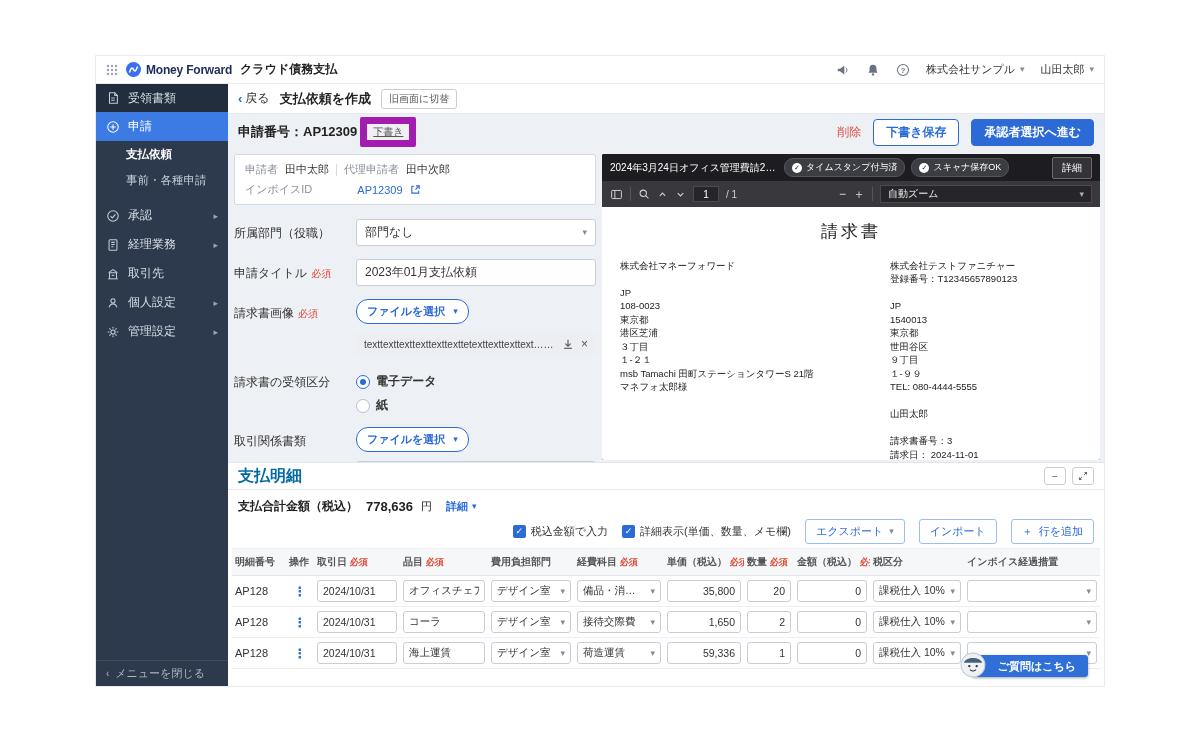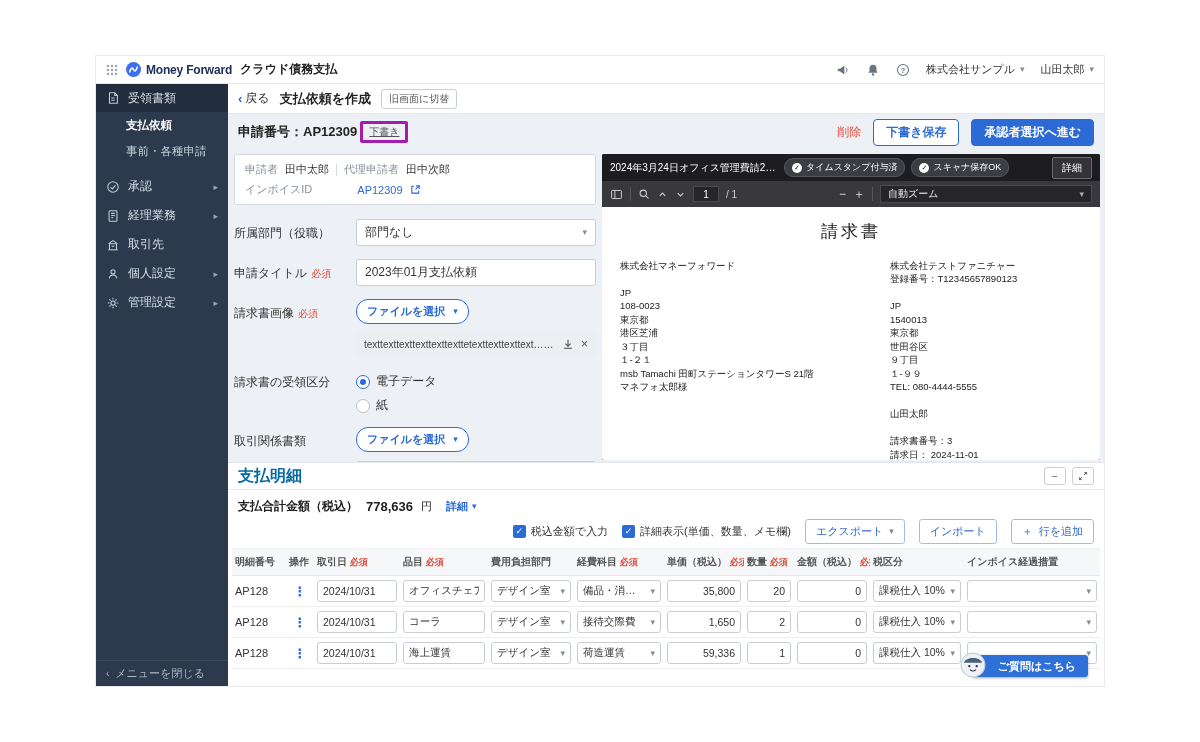--- a/index.html
+++ b/index.html
@@ -38,21 +38,21 @@
   
   .page-toolbar { position:absolute; top:0; left:0; right:0; height:30px; background:#fff; border-bottom:1px solid #e6e9ed; display:flex; align-items:center; gap:10px; padding:0 10px; }
   .back-link { display:flex; align-items:center; gap:3px; font-size:12px; color:#333; cursor:pointer; }
   .back-link .lt { color:#2c6bd6; font-size:13px; font-weight:bold; }
   .page-title { font-size:13px; font-weight:bold; color:#222; }
   .btn-ghost { font-size:10px; color:#555; border:1px solid #c9ced6; background:#fff; border-radius:3px; padding:2px 7px; cursor:pointer; }
 
   
   .request-bar { position:absolute; top:34px; left:10px; right:10px; height:28px; display:flex; align-items:center; gap:3px; }
   .req-no { font-size:13px; font-weight:bold; color:#222; }
-  .badge-draft { font-size:10px; color:#555; border:3px solid #a21caf; background:#eef0f3; border-radius:2px; padding:1px 6px;text-decoration:underline; }
+  .badge-draft { font-size:10px; color:#555; border:7px solid #a21caf; background:#eef0f3; border-radius:2px; padding:1px 6px;text-decoration:underline; }
   .req-actions { margin-left:auto; display:flex; align-items:center; gap:12px; }
   .link-danger { color:#dd4a3c; font-size:12px; cursor:pointer; }
   .btn-outline { color:#2c6bd6; border:1px solid #2c6bd6; background:#fff; border-radius:4px; font-size:12px; padding:4px 12px; font-weight:bold; cursor:pointer; }
   .btn-primary { color:#fff; border:1px solid #2c6bd6; background:#2c6bd6; border-radius:4px; font-size:12px; padding:4px 12px; font-weight:bold; cursor:pointer; }
 
   
   .form-col { position:absolute; left:6px; top:70px; width:362px; }
   .applicant-box { border:1px solid #d5dae1; background:#fff; border-radius:3px; padding:7px 10px; font-size:11px; margin-bottom:14px; }
   .app-row { display:flex; align-items:center; gap:7px; }
   .app-row + .app-row { margin-top:5px; }
@@ -64,21 +64,21 @@
   .form-label { width:122px; font-size:12px; color:#333; padding-top:6px; display:flex; gap:4px; align-items:flex-start; flex-shrink:0; }
   .req-mark { color:#e0442f; font-size:10px; padding-top:2px; }
   .form-control { flex:1; min-width:0; }
   .select-box { border:1px solid #c9ced6; background:#fff; border-radius:3px; height:27px; display:flex; align-items:center; justify-content:space-between; padding:0 8px; font-size:12px; color:#333; cursor:pointer; }
   .text-input { border:1px solid #c9ced6; background:#fff; border-radius:3px; height:27px; width:100%; padding:0 8px; font-size:12px; color:#333; }
   .btn-file { color:#2c6bd6; border:1px solid #2c6bd6; background:#fff; border-radius:12px; font-size:11px; padding:4px 10px; font-weight:bold; display:inline-flex; gap:8px; align-items:center; cursor:pointer; }
   .btn-file .chev { color:#2c6bd6; }
   .file-chip { margin-top:9px; background:#eceef2; border-radius:3px; display:flex; align-items:center; gap:7px; padding:5px 8px; font-size:10px; color:#444; }
   .file-name { flex:1; white-space:nowrap; overflow:hidden; text-overflow:ellipsis; }
   .xmark { color:#555; font-size:12px; cursor:pointer; line-height:1; }
-  .radio-group { display:flex; flex-direction:column; gap:7px; padding-top:5px; }
+  .radio-group { display:flex; flex-direction:column; gap:7px; padding-top:5px;font-weight:bold; }
   .radio { display:flex; align-items:center; gap:6px; font-size:12px; color:#333; cursor:pointer; }
   .rdot { width:14px; height:14px; border-radius:50%; border:1px solid #b9c0c9; background:#fff; position:relative; flex-shrink:0; }
   .rdot.on { border-color:#2c6bd6; }
   .rdot.on::after { content:""; position:absolute; inset:3px; border-radius:50%; background:#2c6bd6; }
   .doc-box { margin-top:9px; border:1px solid #c9ced6; background:#fff; border-radius:3px; display:flex; align-items:center; gap:7px; padding:5px 8px; font-size:11px; color:#333; }
   .badge-sm { border:1px solid #c4cad2; border-radius:2px; font-size:10px; padding:0 5px; color:#555; background:#f4f6f8; white-space:nowrap; }
 
   
   .pdf-panel { position:absolute; left:374px; top:70px; width:498px; height:306px; background:#2c2c30; overflow:hidden; display:flex; flex-direction:column; border-radius:2px; }
   .pdf-header { height:27px; background:#1d1d21; display:flex; align-items:center; gap:6px; padding:0 8px; color:#fff; flex-shrink:0; }
@@ -192,20 +192,27 @@
   <div class="shell">
 
     <nav class="sidebar">
       <div class="side-item first">
         <svg class="sicon" width="14" height="14" viewBox="0 0 16 16" fill="none" stroke="currentColor" stroke-width="1.2">
             <path d="M4 2h6l3 3v9H4z"></path>
             <path d="M10 2v3h3"></path>
             <path d="M6 8h4M6 10.5h4"></path>
           </svg>
         <span>受領書類</span>
+      </div>
+      <div class="side-item active">
+        <svg class="sicon" width="14" height="14" viewBox="0 0 16 16" fill="none" stroke="currentColor" stroke-width="1.2">
+            <circle cx="8" cy="8" r="6"></circle>
+            <path d="M8 5v6M5 8h6"></path>
+          </svg>
+        <span>申請</span>
       </div>
       <div class="side-item side-sub current">
         <span>支払依頼</span>
       </div>
       <div class="side-item side-sub">
         <span>事前・各種申請</span>
       </div>
       <div class="side-gap"></div>
       <div class="side-item">
         <svg class="sicon" width="14" height="14" viewBox="0 0 16 16" fill="none" stroke="currentColor" stroke-width="1.2">

